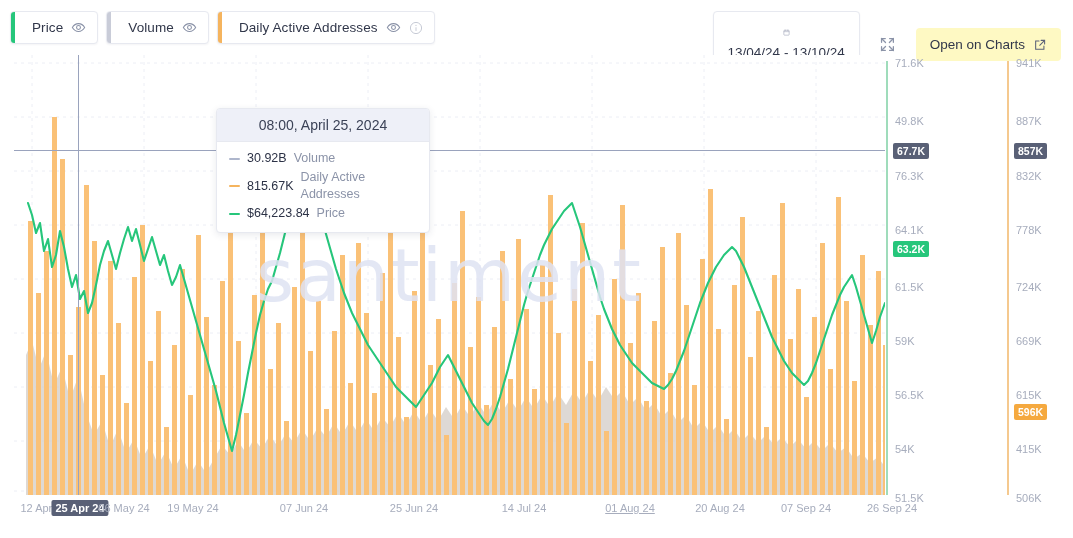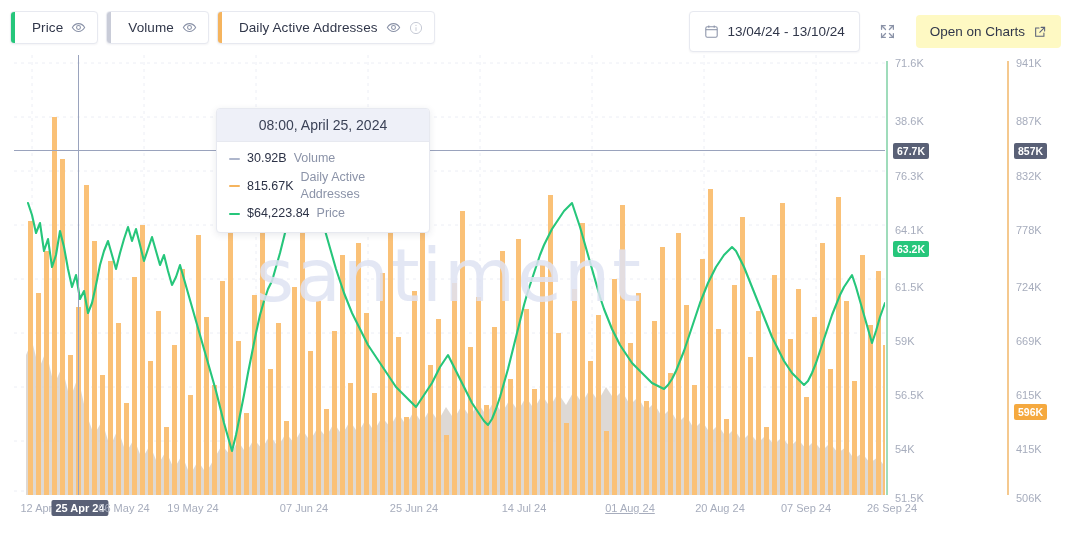--- a/index.html
+++ b/index.html
@@ -34,22 +34,23 @@
     font-size:13.5px;color:#31374a;letter-spacing:.1px;
     padding-left:9px;white-space:nowrap;
   }
   .eye{width:15px;height:15px;display:block;}
   .info{width:14px;height:14px;display:block;opacity:.65;}
 
   .right-ctrls{position:absolute;right:12px;top:11px;display:flex;align-items:center;gap:0;}
   .daterange{
     display:flex;align-items:center;gap:9px;
     height:31px;border:1px solid #e7e9f0;border-radius:4px;
-    padding:4px 14px;background:#fff;
+    padding:17px 14px;background:#fff;
     box-shadow:0 1px 2px rgba(30,40,70,.05);
+    flex-direction:column;
   }
   .daterange .dtxt{font-size:13.5px;color:#31374a;white-space:nowrap;}
   .expand-btn{
     width:34px;height:31px;display:flex;align-items:center;justify-content:center;
     margin:0 11px;background:transparent;border:0;
   }
   .open-charts{
     display:flex;align-items:center;gap:8px;
     height:33px;border:0;border-radius:4px;
     background:#fef9c3;padding:0 14px;
@@ -374,21 +375,21 @@
         <span class="tt-name">Price</span>
       </div>
     </div>
   </div>
 
   <div class="axes">
 
     <div class="axcol" style="left:0px;width:58px;">
       <div class="axline" style="background:#9fdcbb"></div>
       <div class="axtick" style="top:8px;">71.6K</div>
-      <div class="axtick" style="top:66px;">38.6K</div>
+      <div class="axtick" style="top:66px;">49.8K</div>
       <div class="badge dark" style="top:96px;">67.7K</div>
       <div class="axtick" style="top:121px;">76.3K</div>
       <div class="axtick" style="top:175px;">64.1K</div>
       <div class="badge green" style="top:194px;">63.2K</div>
       <div class="axtick" style="top:232px;">61.5K</div>
       <div class="axtick" style="top:286px;">59K</div>
       <div class="axtick" style="top:340px;">56.5K</div>
       <div class="axtick" style="top:394px;">54K</div>
       <div class="axtick" style="top:443px;">51.5K</div>
     </div>

